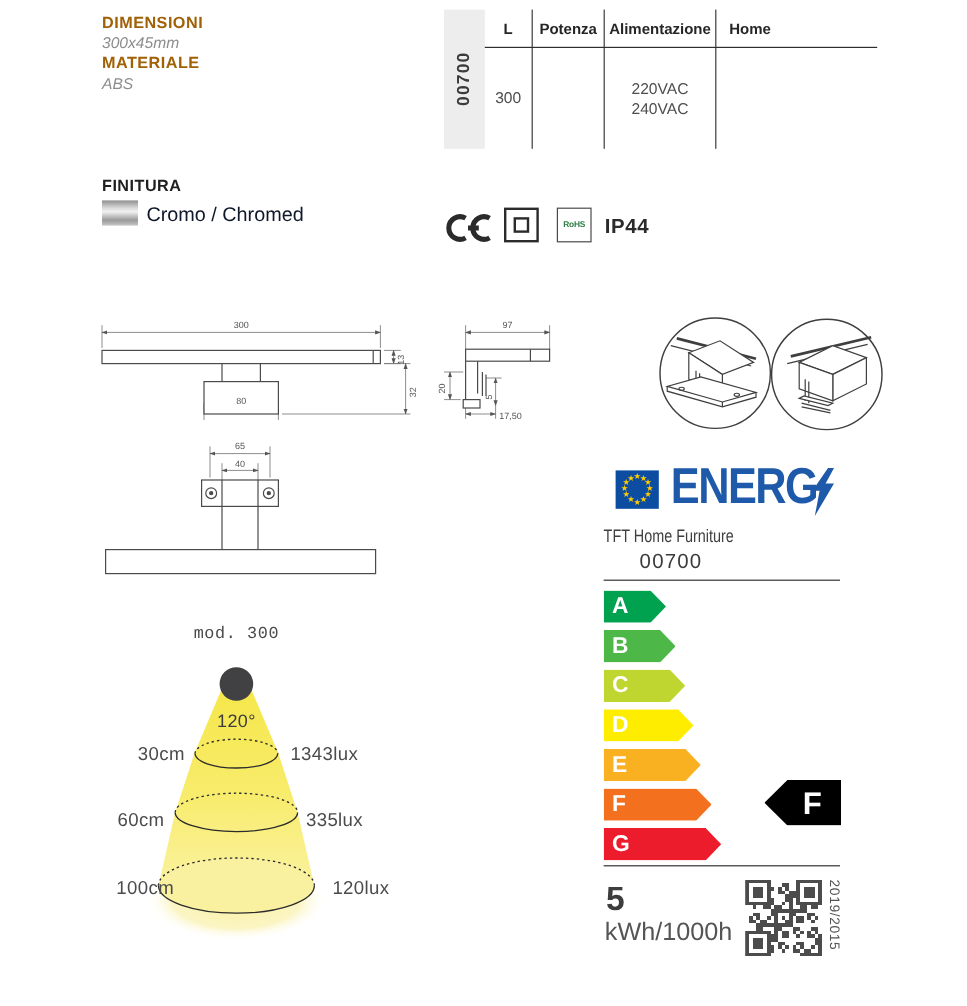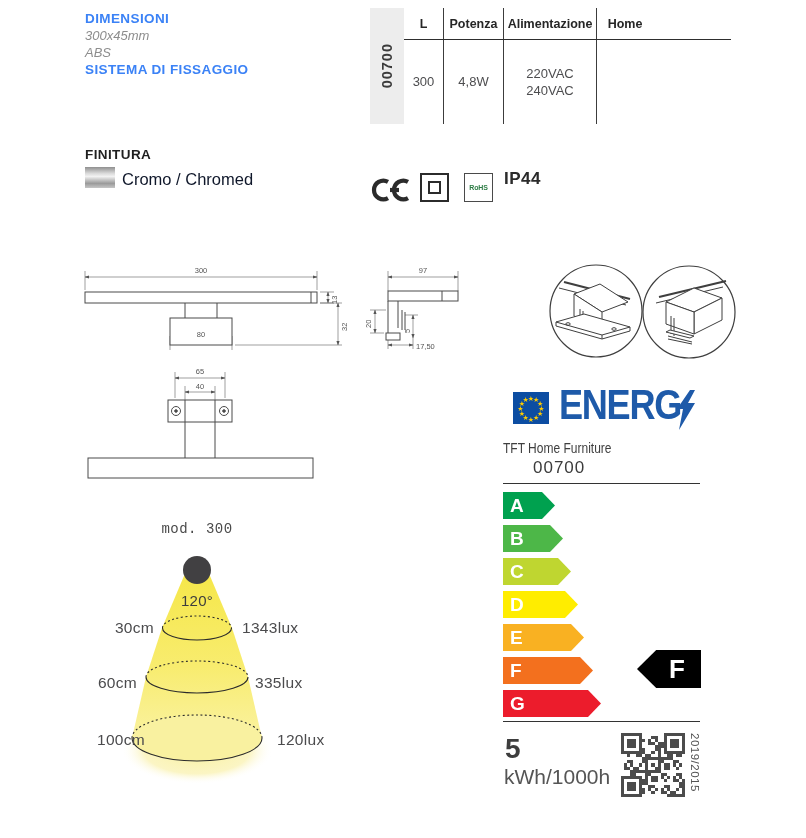--- a/index.html
+++ b/index.html
@@ -2,21 +2,21 @@
 <html><head>
 <meta charset="utf-8">
 <style>
   * { margin:0; padding:0; box-sizing:border-box; }
   html,body { background:#fff; }
   body { font-family:"Liberation Sans", sans-serif; color:#222; }
   #page { position:relative; width:806px; height:838px; background:#fff; overflow:hidden; }
 
   
   .spec-block { position:absolute; left:85px; top:10px; width:280px; }
-  .spec-label { font-weight:bold; font-size:13.5px; letter-spacing:.4px; color:#3b82f6; line-height:17px; }
+  .spec-label { font-weight:bold; font-size:13.5px; letter-spacing:.4px; color:#a16207; line-height:17px; }
   .spec-value { font-style:italic; font-size:13px; color:#8d8d8d; line-height:17px; }
 
   .finitura-label { position:absolute; left:85px; top:147px; font-weight:bold; font-size:13.5px; letter-spacing:.4px; color:#1f1f1f; }
   .chrome-swatch { position:absolute; left:85px; top:167px; width:30px; height:21px;
     background:linear-gradient(180deg,#8f8f8f 0%,#d9d9d9 30%,#f2f2f2 45%,#9a9a9a 78%,#c6c6c6 100%); }
   .finitura-value { position:absolute; left:122px; top:170px; font-size:16.5px; color:#0f172a; }
 
   
   .model-vert { position:absolute; left:370px; top:8px; width:34px; height:116px; background:#ededed;
     display:flex; align-items:center; justify-content:center; }
@@ -33,21 +33,21 @@
   .temp-swatch { width:17px; height:17px; border-radius:50%; margin-bottom:3px; }
 
   
   .cert-ce { position:absolute; left:366px; top:177px; }
   .class2-icon { position:absolute; left:420px; top:173px; width:29px; height:29px; border:2.5px solid #2b2b2b;
     display:flex; align-items:center; justify-content:center; }
   .class2-icon .inner { width:13px; height:13px; border:2.5px solid #2b2b2b; }
   .rohs-icon { position:absolute; left:464px; top:173px; width:29px; height:29px; border:1.5px solid #4a4a4a;
     display:flex; align-items:center; justify-content:center; }
   .rohs-icon span { font-size:7px; font-weight:bold; color:#2e7d46; letter-spacing:-.2px; }
-  .ip-rating { position:absolute; left:504px; top:169px; font-size:17px; font-weight:bold; color:#2b2b2b; letter-spacing:.5px; }
+  .ip-rating { position:absolute; left:504px; top:179px; font-size:17px; font-weight:bold; color:#2b2b2b; letter-spacing:.5px; }
 
   
   svg text.dim { font-family:"Liberation Sans",sans-serif; font-size:7.5px; fill:#555; }
   .dwg { position:absolute; }
 
   
   .elabel { position:absolute; left:503px; top:388px; width:210px; height:420px; }
   .eu-flag { position:absolute; left:10px; top:4px; width:36px; height:32px; background:#0c4da2; }
   .eu-flag .star { position:absolute; color:#ffcc00; font-size:7px; line-height:1; transform:translate(-50%,-50%); }
   .energ-word { position:absolute; left:56px; top:-7px; font-size:42px; font-weight:bold; color:#1e5aa9;
@@ -80,38 +80,37 @@
   .beam-svg text.angle { font-size:15px; fill:#3d3d3d; }
 </style>
 </head>
 <body>
 
 <div id="page">
 
   <div class="spec-block">
     <div class="spec-label">DIMENSIONI</div>
     <div class="spec-value">300x45mm</div>
+    <div class="spec-label">MATERIALE</div>
     <div class="spec-value">ABS</div>
-    <div class="spec-label">SISTEMA DI FISSAGGIO</div>
   </div>
   <div class="finitura-label">FINITURA</div>
   <div class="chrome-swatch"></div>
   <div class="finitura-value">Cromo / Chromed</div>
 
   <div class="model-vert">
     <span>00700</span>
   </div>
   <div class="ptable">
     <div class="col" style="width:40px">
       <div class="th">L</div>
       <div class="td">300</div>
     </div>
     <div class="col" style="width:60px">
       <div class="th">Potenza</div>
-      <div class="td">4,8W</div>
     </div>
     <div class="col" style="width:93px">
       <div class="th">Alimentazione</div>
       <div class="td">
         <div>220VAC</div>
         <div>240VAC</div>
       </div>
     </div>
     <div class="col" style="width:56px">
       <div class="th">Home</div>

